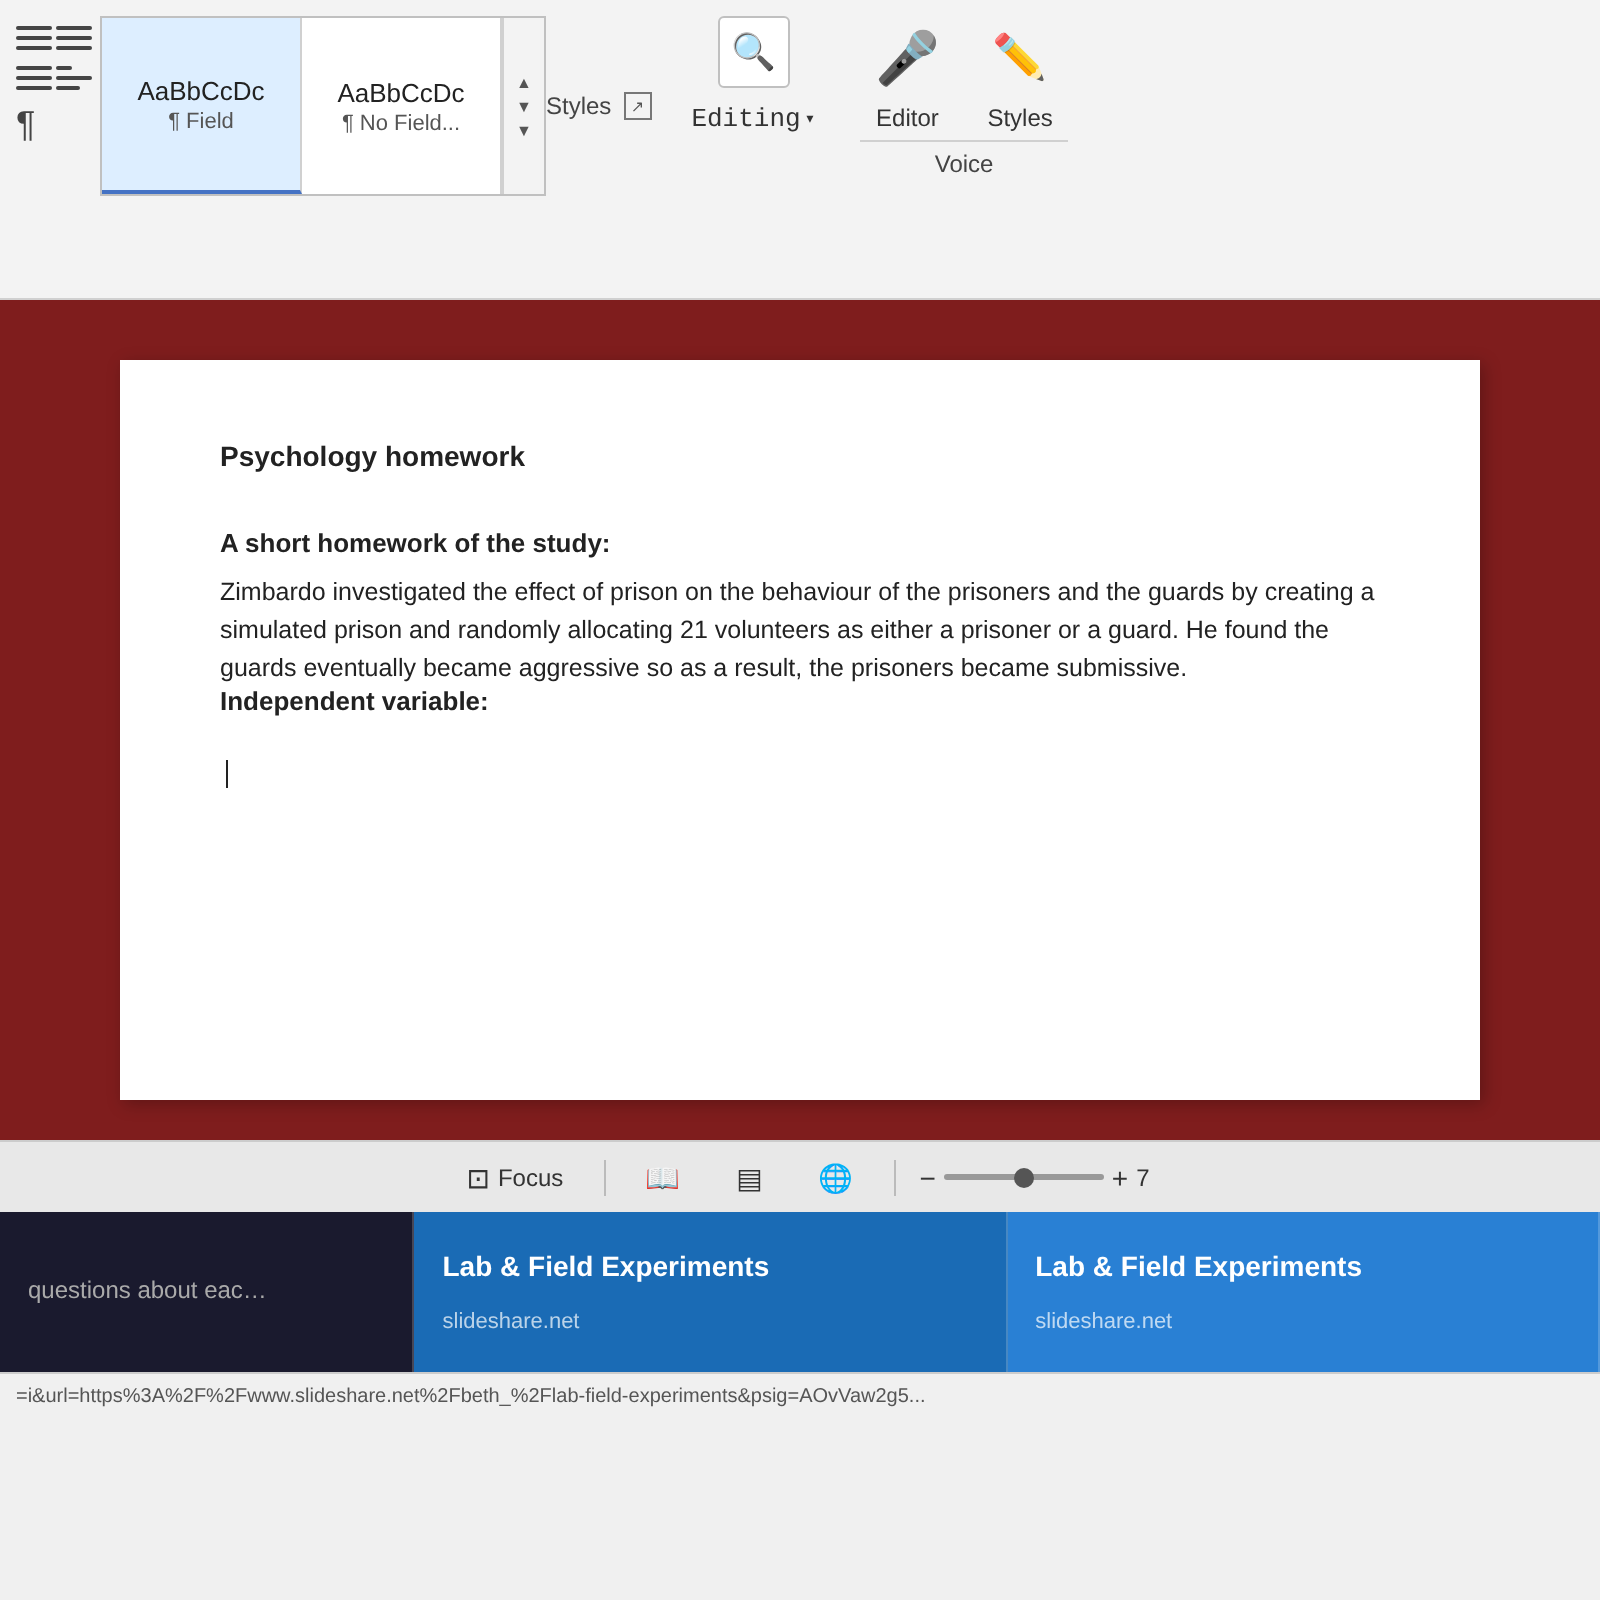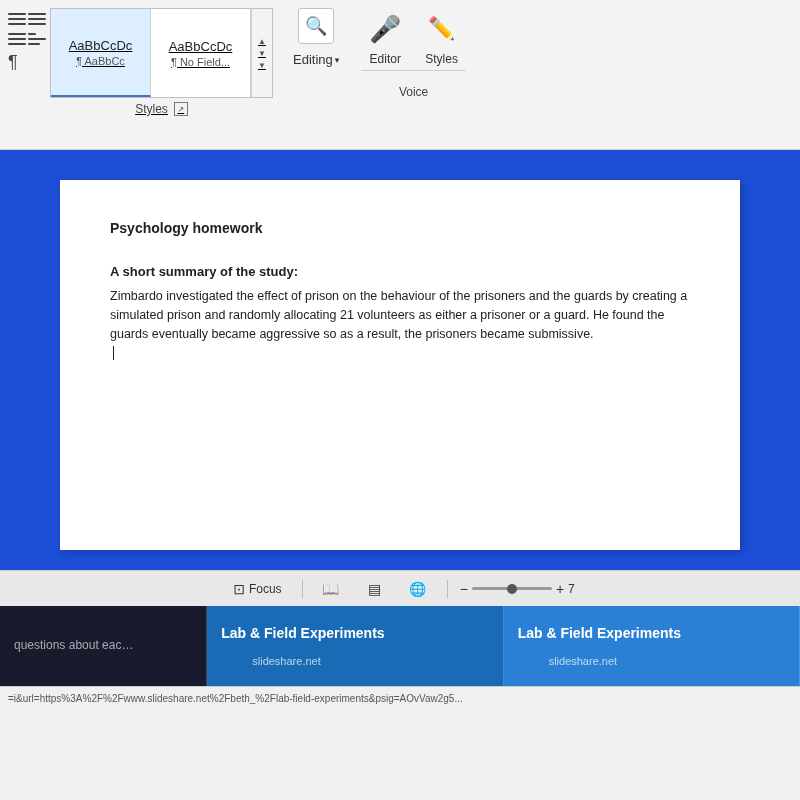--- a/index.html
+++ b/index.html
@@ -170,21 +170,21 @@
       font-size: 12px;
       color: #333;
     }
 
     .voice-section-label {
       font-size: 12px;
       color: #444;
       border-top: 1px solid #d0d0d0;
       width: 100%;
       text-align: center;
-      padding-top: 14px;
+      padding-top: 4px;
       margin-top: 2px;
     }
 
     .editor-btn {
       display: flex;
       flex-direction: column;
       align-items: center;
       gap: 4px;
       cursor: pointer;
       padding: 2px 8px;
@@ -236,39 +236,40 @@
       color: #666;
     }
 
     .editing-btn {
       display: flex;
       flex-direction: column;
       align-items: flex-end;
       gap: 2px;
       cursor: pointer;
       padding: 2px 10px;
+      font-family: Liberation Mono, monospace;
     }
 
     .editing-label {
       font-size: 13px;
       color: #333;
       display: flex;
       align-items: center;
       gap: 2px;
     }
 
     .editing-dropdown {
       font-size: 9px;
     }
 
     
     .document-area {
       width: 800px;
       height: 420px;
-      background: #1d4ed8;
+      background: #7f1d1d;
       display: flex;
       justify-content: center;
       align-items: flex-start;
       padding: 30px 20px 10px 20px;
     }
 
     .document-page {
       width: 680px;
       min-height: 370px;
       background: #fff;
@@ -405,21 +406,20 @@
     .taskbar-item-label {
       font-size: 14px;
       font-weight: 600;
       color: #fff;
       margin-bottom: 14px;
     }
 
     .taskbar-item-sub {
       font-size: 11px;
       color: rgba(255,255,255,0.7);
-      margin-left: 31px;
     }
 
     .taskbar-item-label-dark {
       font-size: 12px;
       color: #aaa;
       margin-bottom: 2px;
       white-space: nowrap;
       overflow: hidden;
       text-overflow: ellipsis;
       max-width: 120px;
@@ -439,22 +439,21 @@
     }
 
     .ribbon-top-section {
       display: flex;
       align-items: flex-start;
       width: 100%;
     }
 
     .styles-wrapper {
       display: flex;
-      flex-direction: column;
-      text-decoration: underline;
+      flex-direction: row;
     }
   </style>
 </head>
 <body>
 
 <div class="ribbon">
   <div class="ribbon-top-section">
 
     <div class="ribbon-left">
       <div class="ribbon-icon-row">
@@ -481,21 +480,21 @@
             <span style="width:12px;"></span>
         </div>
       </div>
       <div class="paragraph-mark">¶</div>
     </div>
 
     <div class="styles-wrapper">
       <div class="styles-section">
         <div class="style-button active">
           <span class="style-preview">AaBbCcDc</span>
-          <span class="style-label">¶ AaBbCc</span>
+          <span class="style-label">¶ Field</span>
         </div>
         <div class="style-button">
           <span class="style-preview">AaBbCcDc</span>
           <span class="style-label">¶ No Field...</span>
         </div>
         <div class="styles-scroll">
           <div class="styles-scroll-btn">▲</div>
           <div class="styles-scroll-btn">▼</div>
           <div class="styles-scroll-btn">▼</div>
         </div>
@@ -534,22 +533,25 @@
         </div>
       </div>
       <div class="voice-section-label">Voice</div>
     </div>
   </div>
 </div>
 
 <div class="document-area">
   <div class="document-page">
     <div class="doc-title">Psychology homework</div>
-    <div class="doc-subtitle">A short summary of the study:</div>
+    <div class="doc-subtitle">A short homework of the study:</div>
     <div class="doc-body">Zimbardo investigated the effect of prison on the behaviour of the prisoners and the guards by creating a simulated prison and randomly allocating 21 volunteers as either a prisoner or a guard. He found the guards eventually became aggressive so as a result, the prisoners became submissive.</div>
+    <div class="doc-label">
+      <span>Independent variable:</span>
+    </div>
     <div style="height: 24px; padding-left: 2px;">
       <span class="doc-cursor"></span>
     </div>
   </div>
 </div>
 
 <div class="status-bar">
   <div class="status-btn">
     <span class="status-icon">⊡</span>
     <span>Focus</span>

